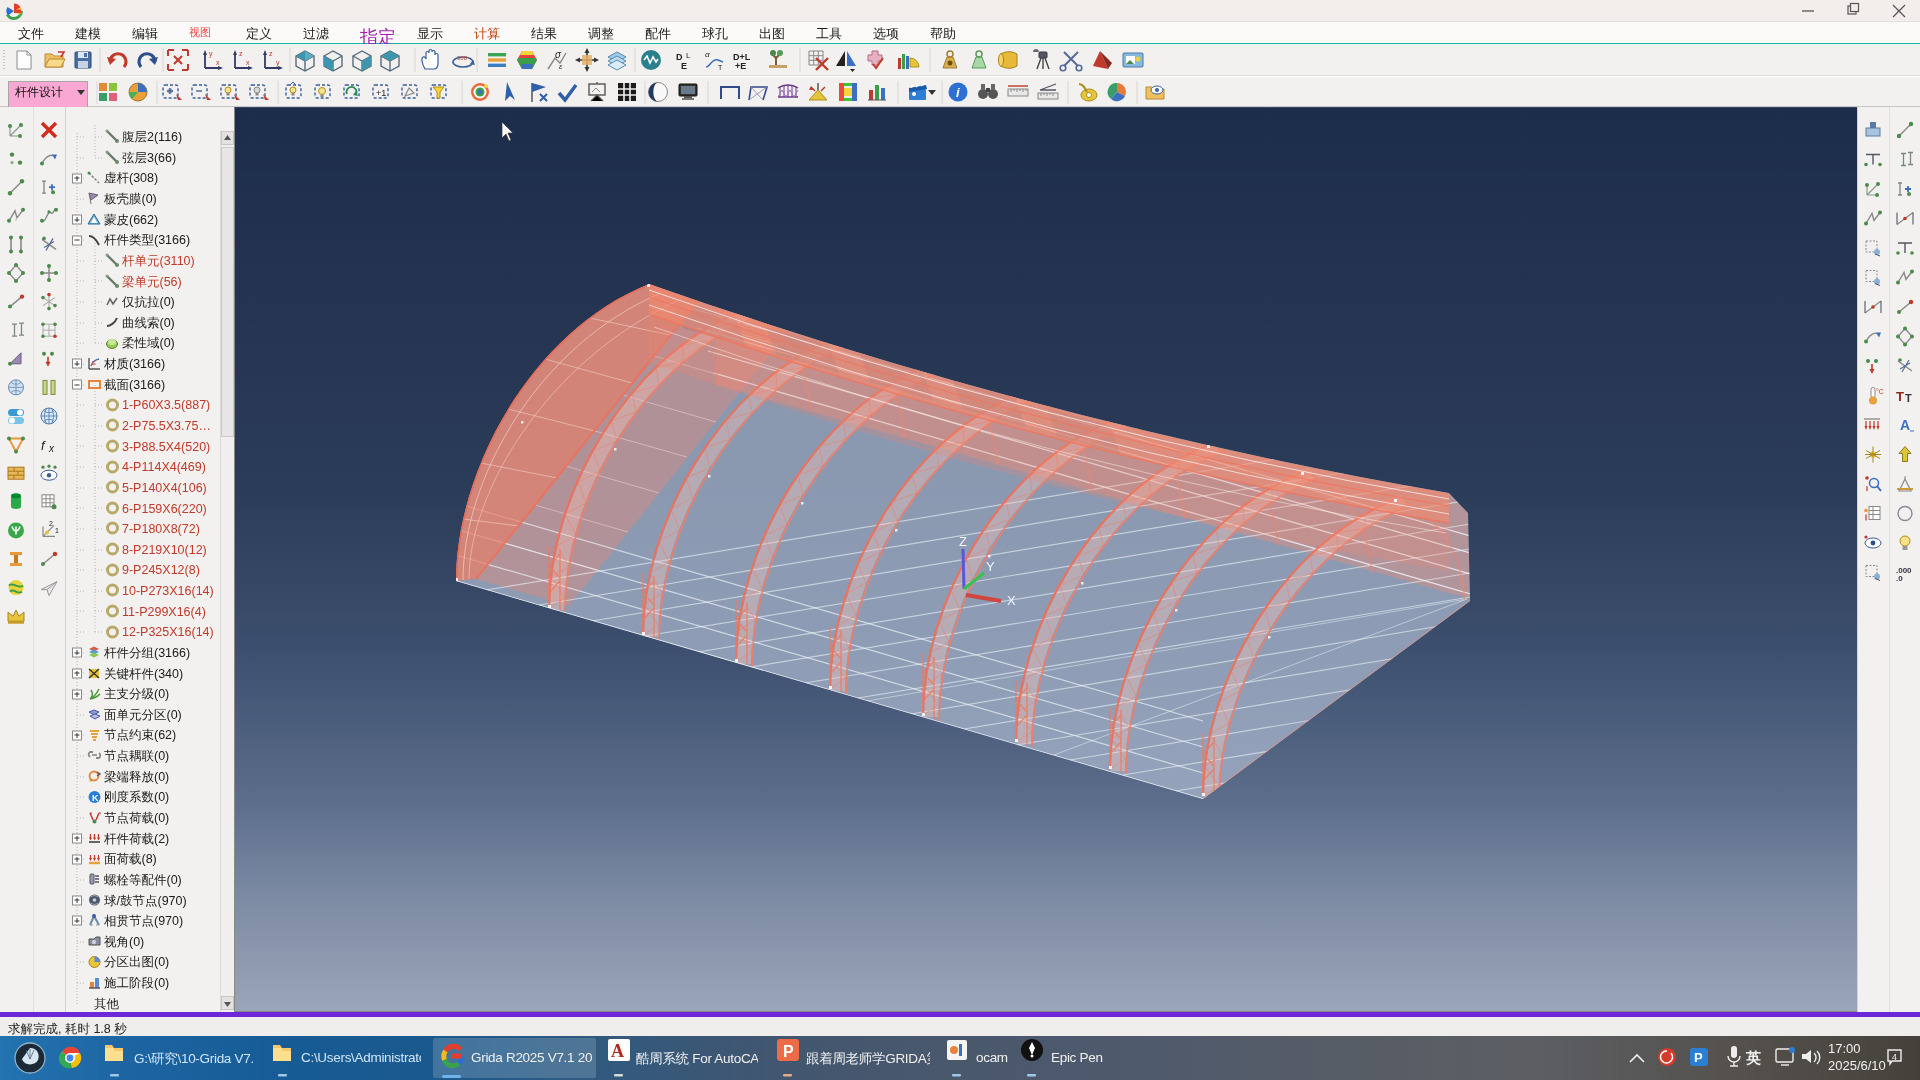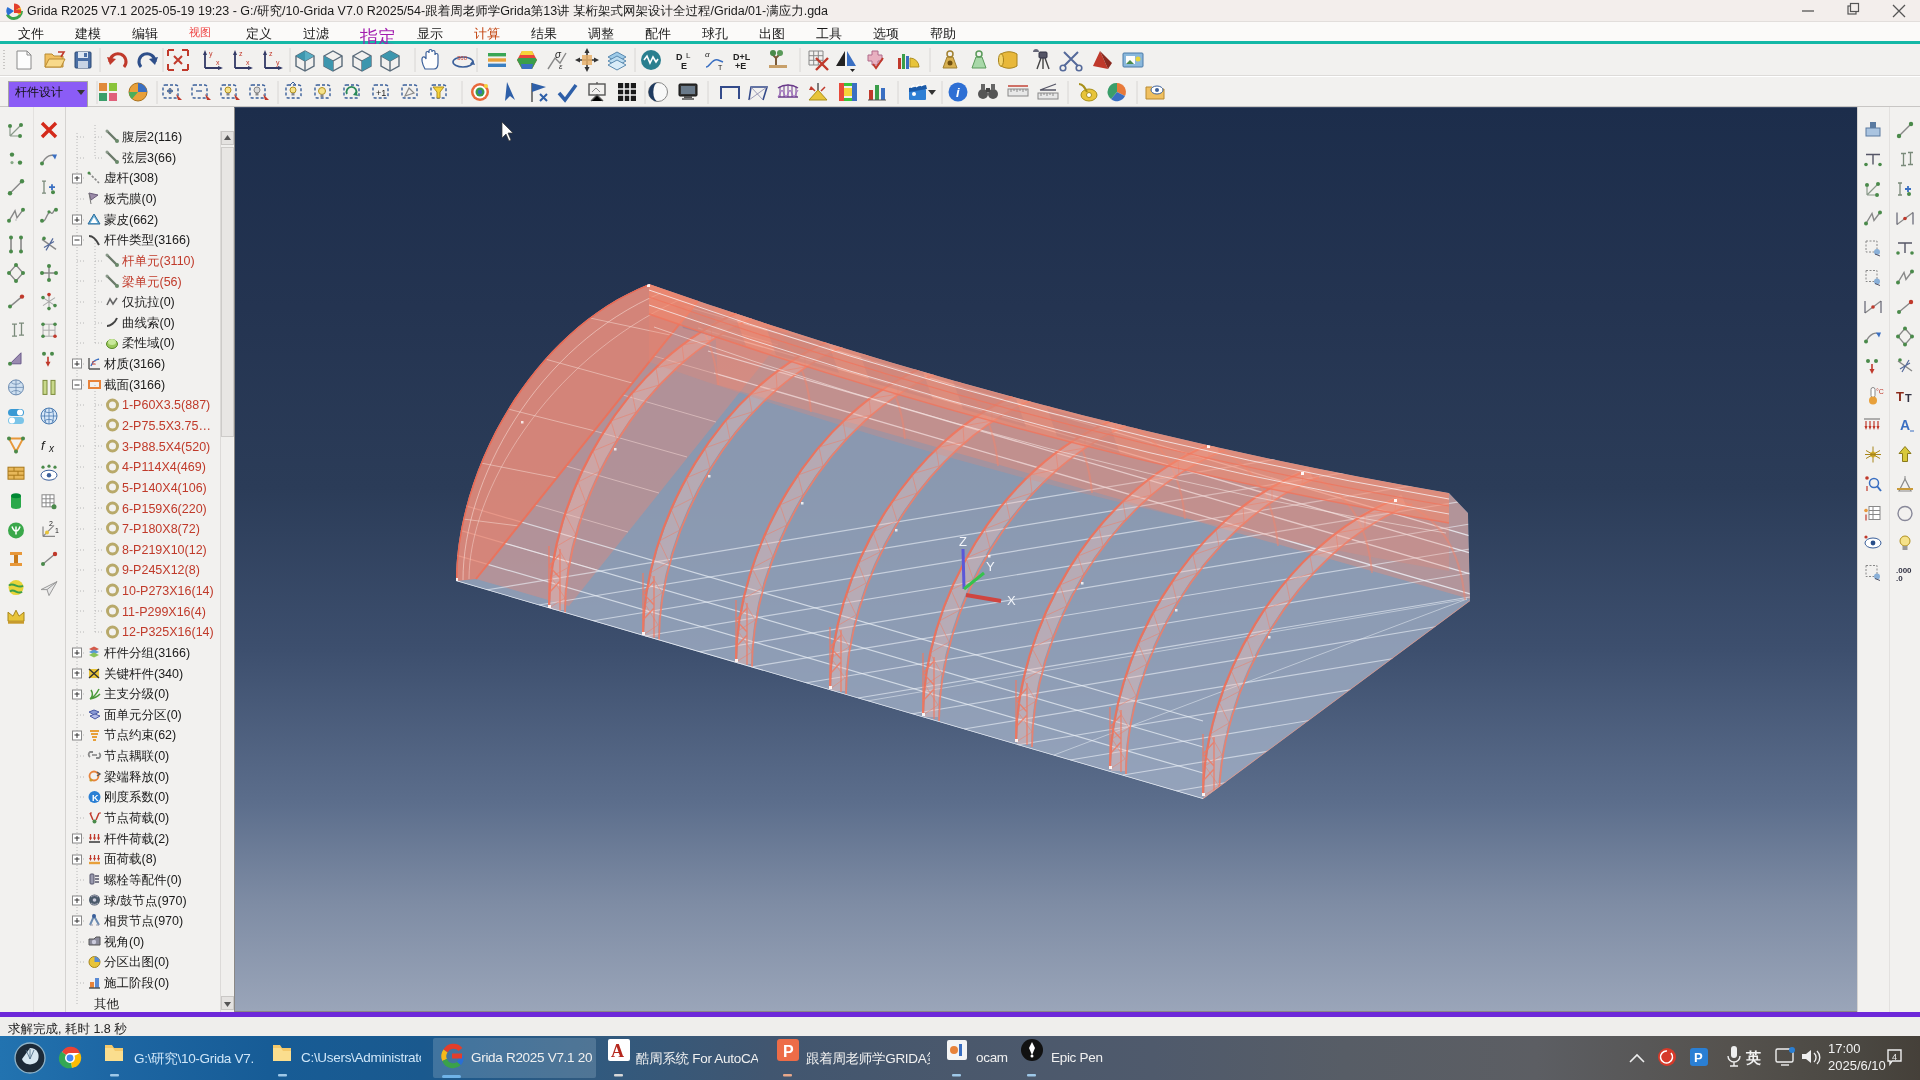--- a/index.html
+++ b/index.html
@@ -1,29 +1,28 @@
 <!DOCTYPE html>
 <html><head><meta charset="utf-8"><style>html,body{margin:0;padding:0;width:1920px;height:1080px;overflow:hidden;font-family:"Liberation Sans",sans-serif;}*{box-sizing:border-box;}.abs{position:absolute;}</style></head><body>
 <div class="abs" style="left:0;top:0;width:1920px;height:22px;background:#f3eeec;border-bottom:1px solid #e2dedc">
     <svg width="18" height="18" style="position:absolute;left:5px;top:2px">
       <circle cx="9" cy="9" r="7.5" fill="none" stroke="#3aa24a" stroke-width="3" stroke-dasharray="20,40"></circle>
       <path d="M9,1.5 A7.5,7.5 0 0 1 15.5,5.5 L9,9 Z" fill="#e33e2b"></path>
       <path d="M15.5,5.5 A7.5,7.5 0 0 1 15,13 L9,9 Z" fill="#f5b91a"></path>
       <path d="M3,13.5 A7.5,7.5 0 0 1 2.5,5 L9,9 Z" fill="#2a6fd4"></path>
       <rect x="9" y="7.6" width="7" height="3.4" fill="#e33e2b"></rect>
     </svg>
-    <div class="abs" style="left:27px;top:3px;font-size:12.5px;color:#1a1a1a;white-space:nowrap">Grida R2025 V7.1 2025-05-19 19:23 - G:/研究/10-Grida V7.0 R2025/54-跟着周老师学Grida第13讲 某桁架式网架设计全过程/Grida/01-满应力.gda</div>
     <svg width="120" height="22" style="position:absolute;left:1790px;top:0">
       <line x1="12" y1="11" x2="24" y2="11" stroke="#555" stroke-width="1.3"></line>
       <rect x="58" y="6" width="8" height="8" fill="none" stroke="#555" stroke-width="1.2"></rect>
       <rect x="60.5" y="3.5" width="8" height="8" fill="#f3eeec" stroke="#555" stroke-width="1.2"></rect>
       <path d="M103,5 L115,17 M115,5 L103,17" stroke="#555" stroke-width="1.3"></path>
     </svg>
   </div>
-<div class="abs" style="left:0;top:22px;width:1920px;height:22px;background:#fbfaf9;border-bottom:3px solid #14b8a6">
+<div class="abs" style="left:0;top:22px;width:1920px;height:22px;background:#fbfaf9;border-bottom:1px solid #14b8a6">
     <span class="abs" style="left:18px;top:3px;font-size:13px;color:#1a1a1a">文件</span>
     <span class="abs" style="left:75px;top:3px;font-size:13px;color:#1a1a1a">建模</span>
     <span class="abs" style="left:132px;top:3px;font-size:13px;color:#1a1a1a">编辑</span>
     <span class="abs" style="left:189px;top:3px;font-size:11px;color:#ef4444">视图</span>
     <span class="abs" style="left:246px;top:3px;font-size:13px;color:#1a1a1a">定义</span>
     <span class="abs" style="left:303px;top:3px;font-size:13px;color:#1a1a1a">过滤</span>
     <span class="abs" style="left:360px;top:3px;font-size:18px;color:#a21caf">指定</span>
     <span class="abs" style="left:417px;top:3px;font-size:13px;color:#1a1a1a">显示</span>
     <span class="abs" style="left:474px;top:3px;font-size:13px;color:#c2410c">计算</span>
     <span class="abs" style="left:531px;top:3px;font-size:13px;color:#1a1a1a">结果</span>
@@ -218,21 +217,21 @@
       </g>
       <g transform="translate(1133,16)">
         <rect x="-10" y="-7" width="20" height="14" rx="1" fill="#8ab8dc" stroke="#4a7aa8"></rect>
         <rect x="-7" y="-4" width="9" height="8" fill="#fdfdfd"></rect>
         <circle cx="5" cy="-1" r="2.5" fill="#e8d43a"></circle>
         <path d="M-7,4 L-3,0 L1,4 Z" fill="#4a8a4a"></path>
       </g>
     </svg>
   </div>
 <div class="abs" style="left:0;top:77px;width:1920px;height:30px;background:#f2f1ef;border-bottom:1px solid #c8c6c4">
-    <div class="abs" style="left:8px;top:4px;width:80px;height:28px;background:#8b5cf6;border:1px solid #a8a6a4;font-size:12px;color:#111;padding:2px 6px 0 6px">杆件设计</div>
+    <div class="abs" style="left:8px;top:4px;width:80px;height:28px;background:#f9a8d4;border:1px solid #a8a6a4;font-size:12px;color:#111;padding:2px 6px 0 6px">杆件设计</div>
     <svg width="14" height="21" style="position:absolute;left:74px;top:4px">
       <path d="M3,9 l8,0 l-4,5 Z" fill="#333"></path>
     </svg>
     <svg width="1920" height="31" style="position:absolute;left:0;top:0">
       <line x1="97" y1="4" x2="97" y2="27" stroke="#d8d6d4"></line>
       <line x1="157" y1="4" x2="157" y2="27" stroke="#d8d6d4"></line>
       <line x1="278" y1="4" x2="278" y2="27" stroke="#d8d6d4"></line>
       <line x1="462" y1="4" x2="462" y2="27" stroke="#d8d6d4"></line>
       <line x1="645" y1="4" x2="645" y2="27" stroke="#d8d6d4"></line>
       <line x1="708" y1="4" x2="708" y2="27" stroke="#d8d6d4"></line>

